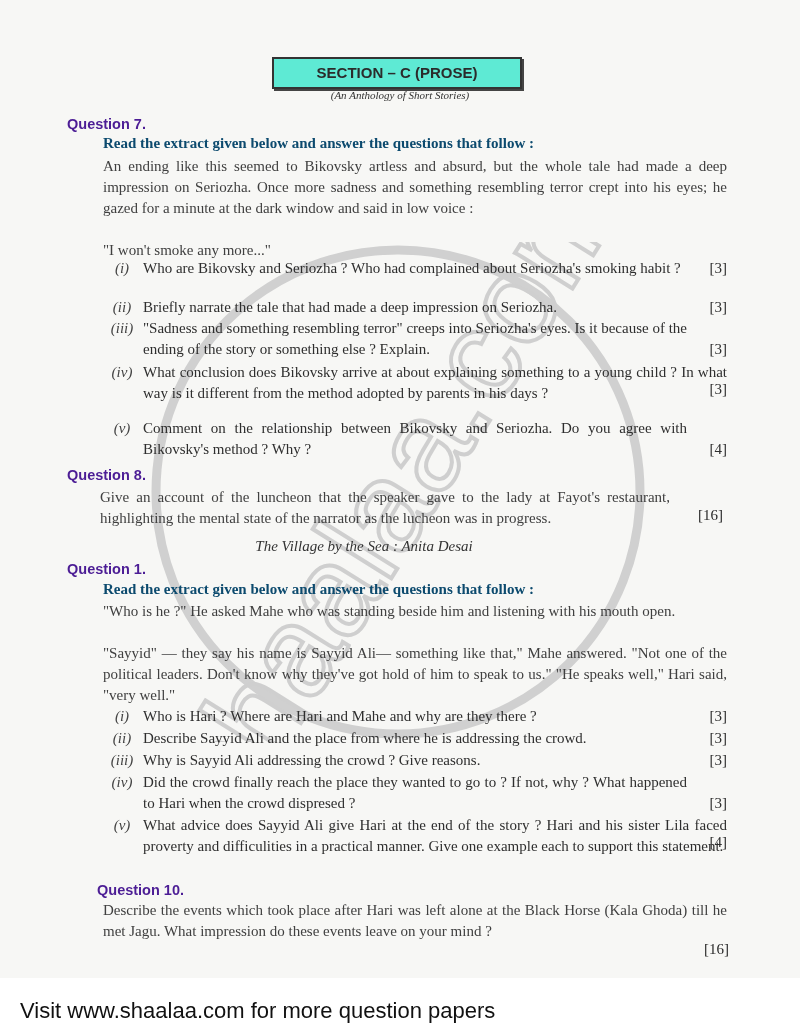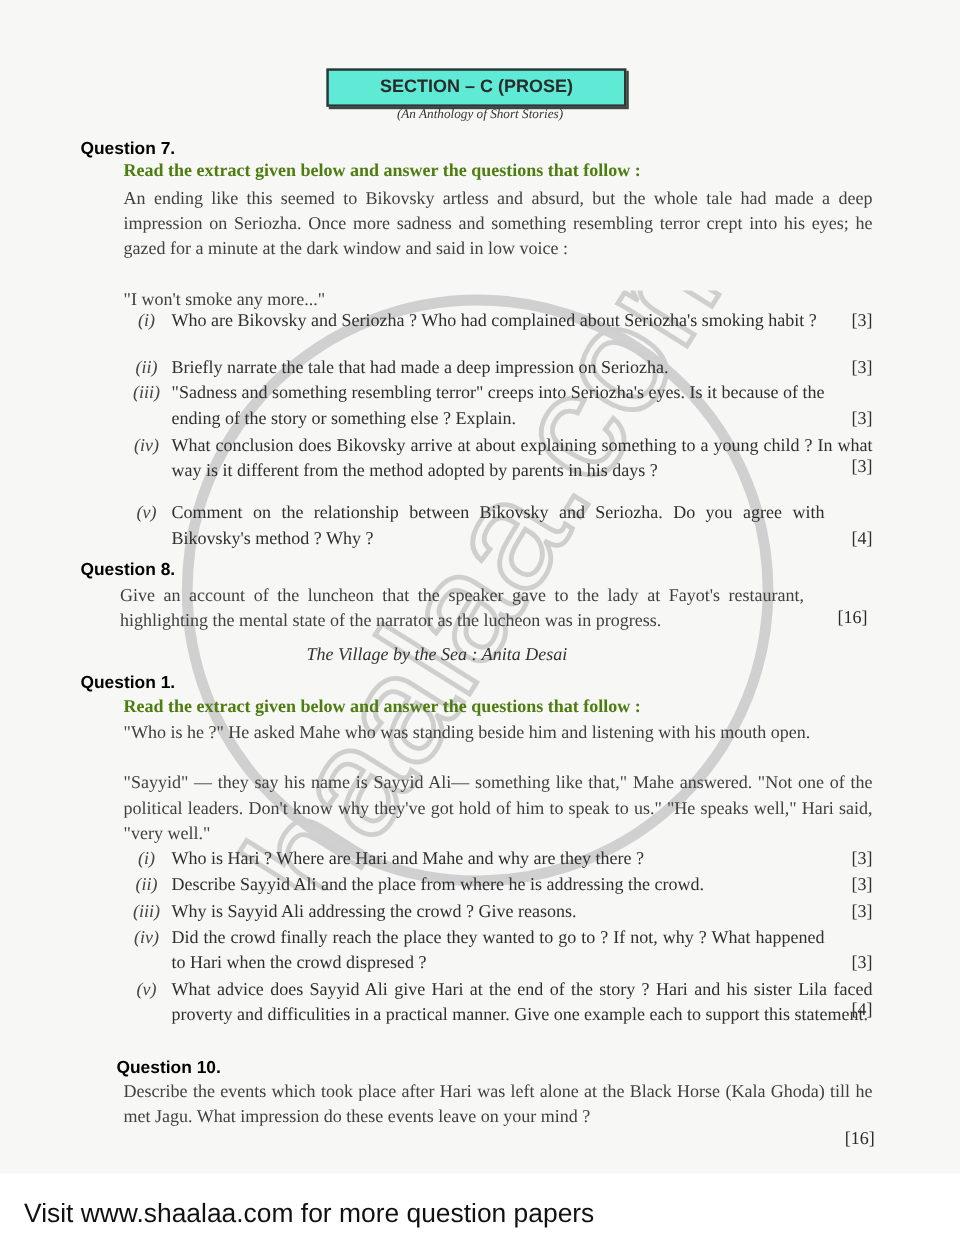--- a/index.html
+++ b/index.html
@@ -26,24 +26,24 @@
     color: #2b2b2b; background: #5eead4;
   }
   .section-sub {
     position: absolute; left: 240px; top: 89px; width: 320px; text-align: center;
     font-style: italic; font-size: 11px; color: #333;
   }
 
   .qhead {
     position: absolute; left: 67px;
     font-family: "Liberation Sans", "DejaVu Sans", sans-serif;
-    font-weight: bold; font-size: 14.5px; color: #000000;
+    font-weight: bold; font-size: 14.5px; color: #4c1d95;
   }
   .instr {
-    position: absolute; left: 103px; font-weight: bold; font-size: 15px; color: #4d7c0f;
+    position: absolute; left: 103px; font-weight: bold; font-size: 15px; color: #0c4a6e;
   }
   .para {
     position: absolute; left: 103px; width: 624px; font-size: 15px; line-height: 21px;
     text-align: justify; text-align-last: left; color: #404040;
   }
   .sub {
     position: absolute; left: 103px; width: 624px; font-size: 15px; line-height: 21px; color: #2e2e2e;
   }
   .sub .num {
     position: absolute; left: 0; width: 38px; text-align: center; font-style: italic; color: #444;

